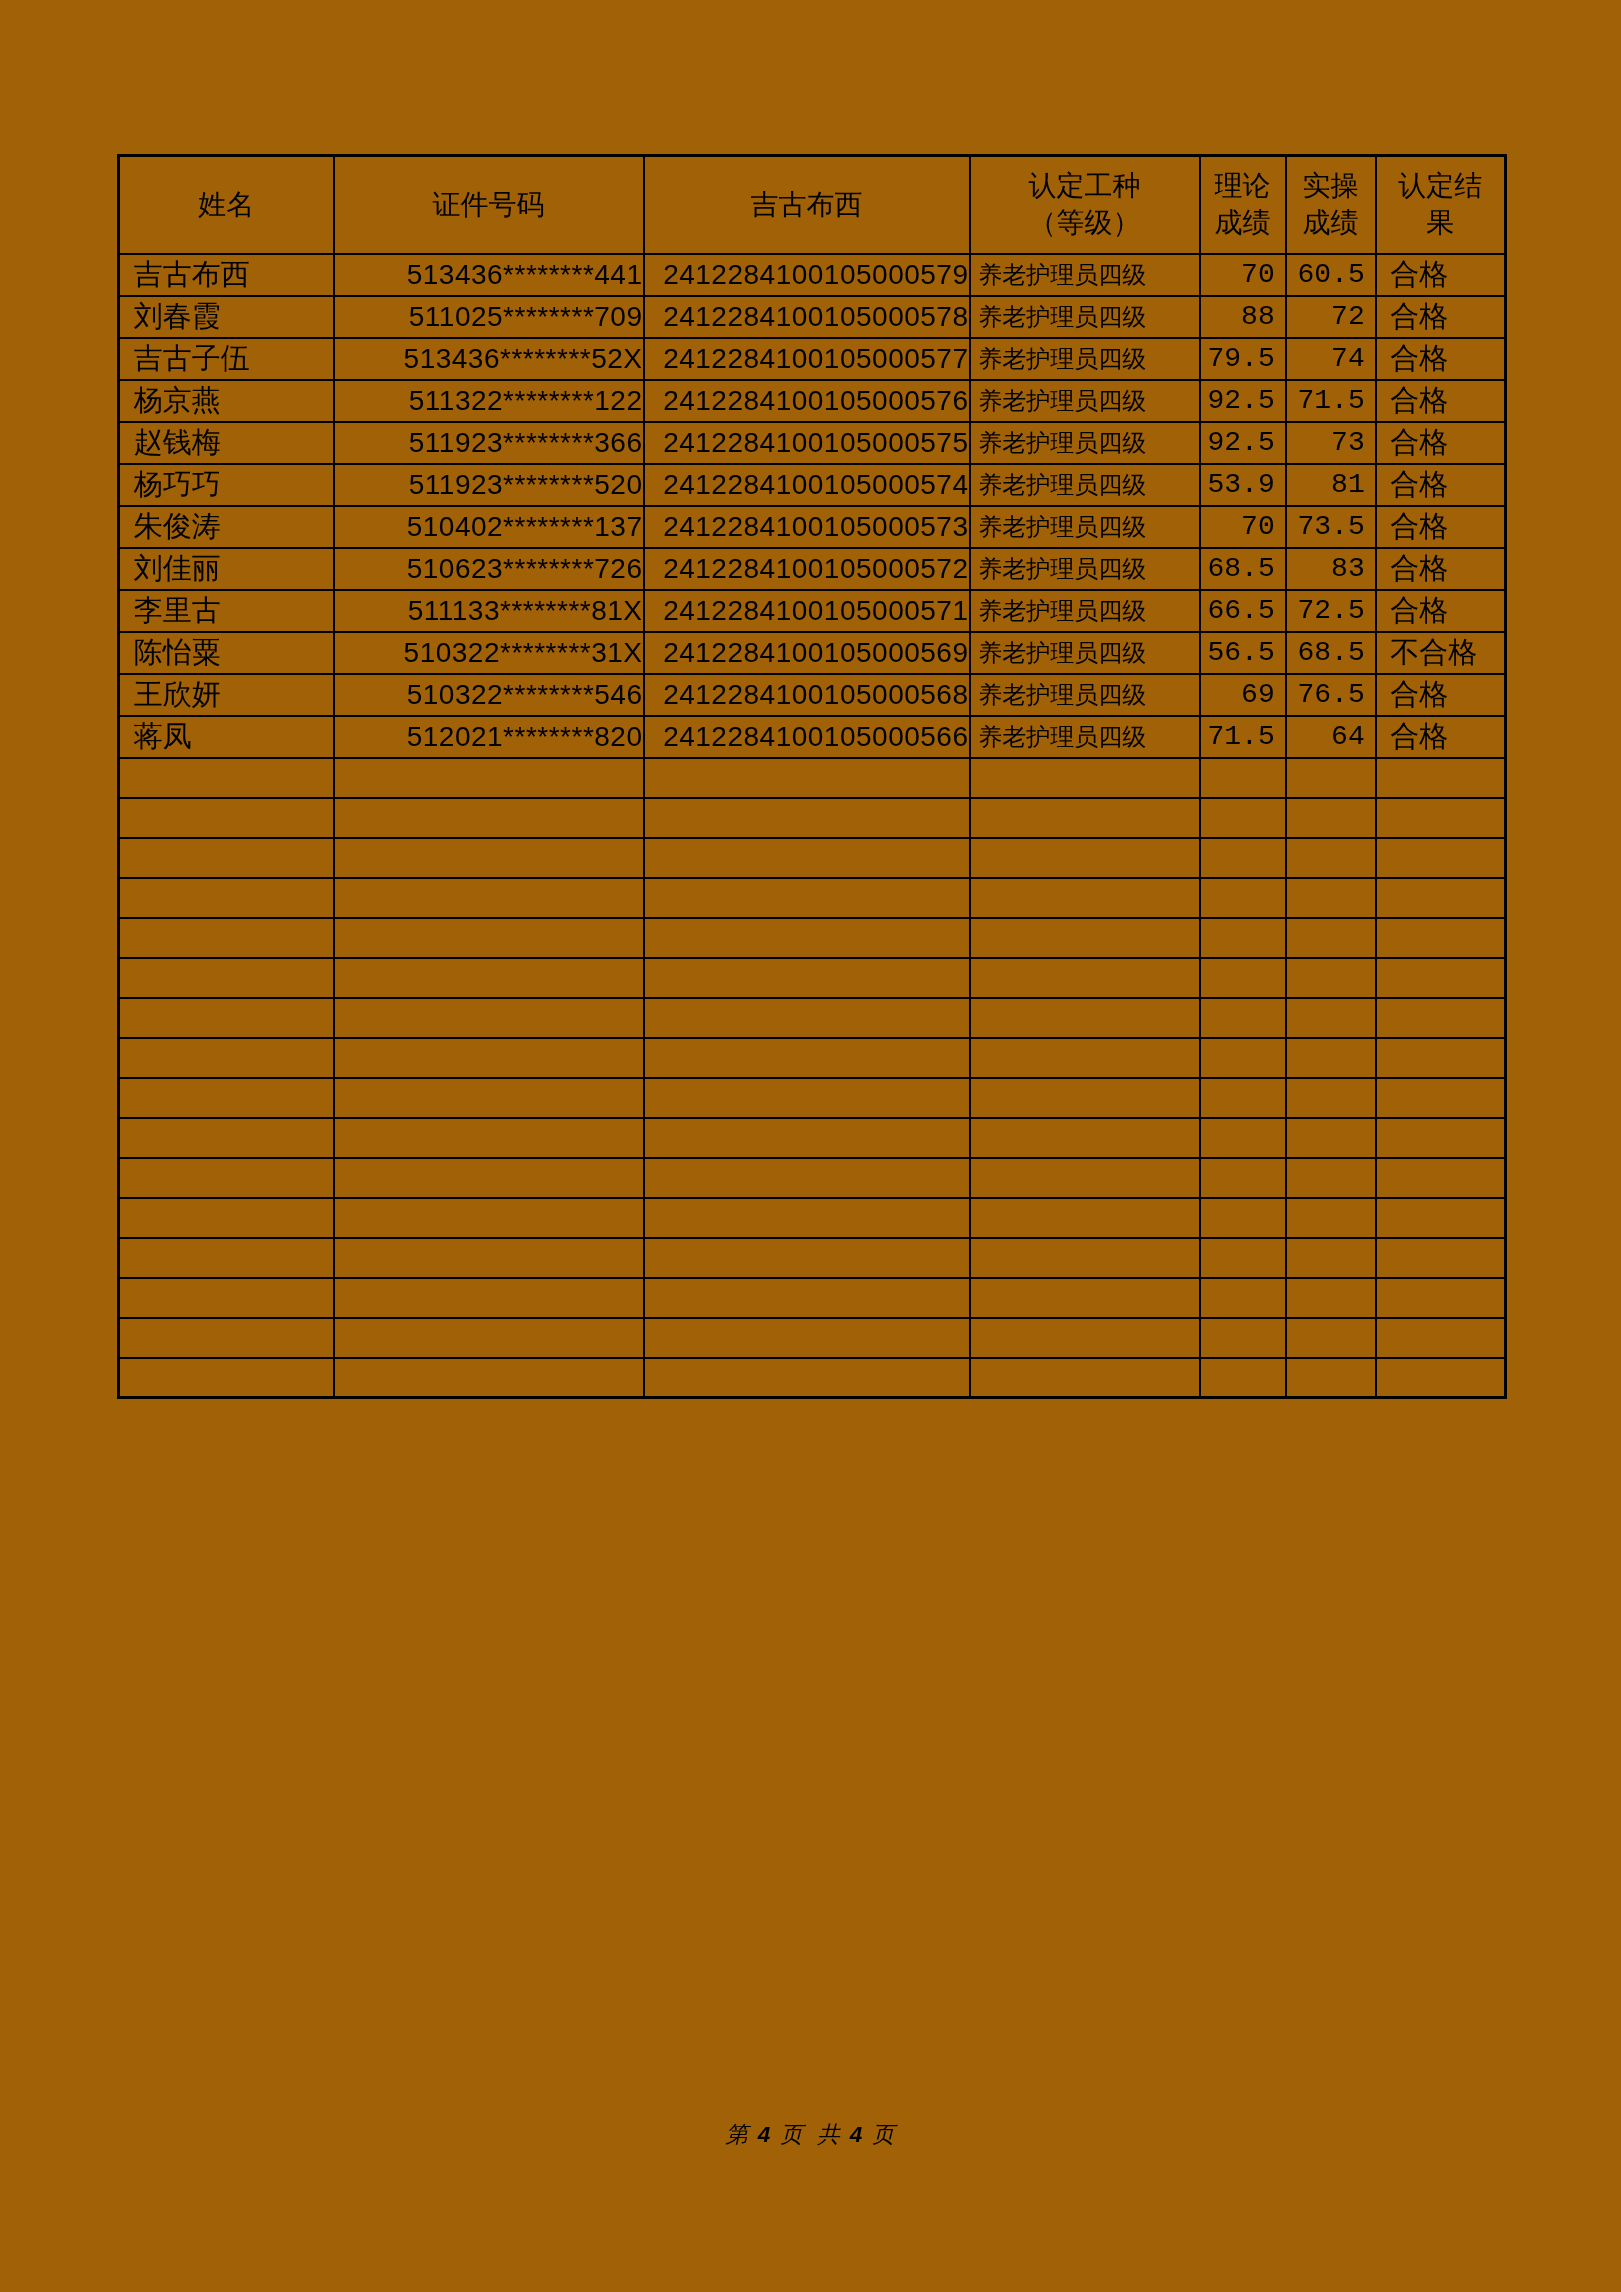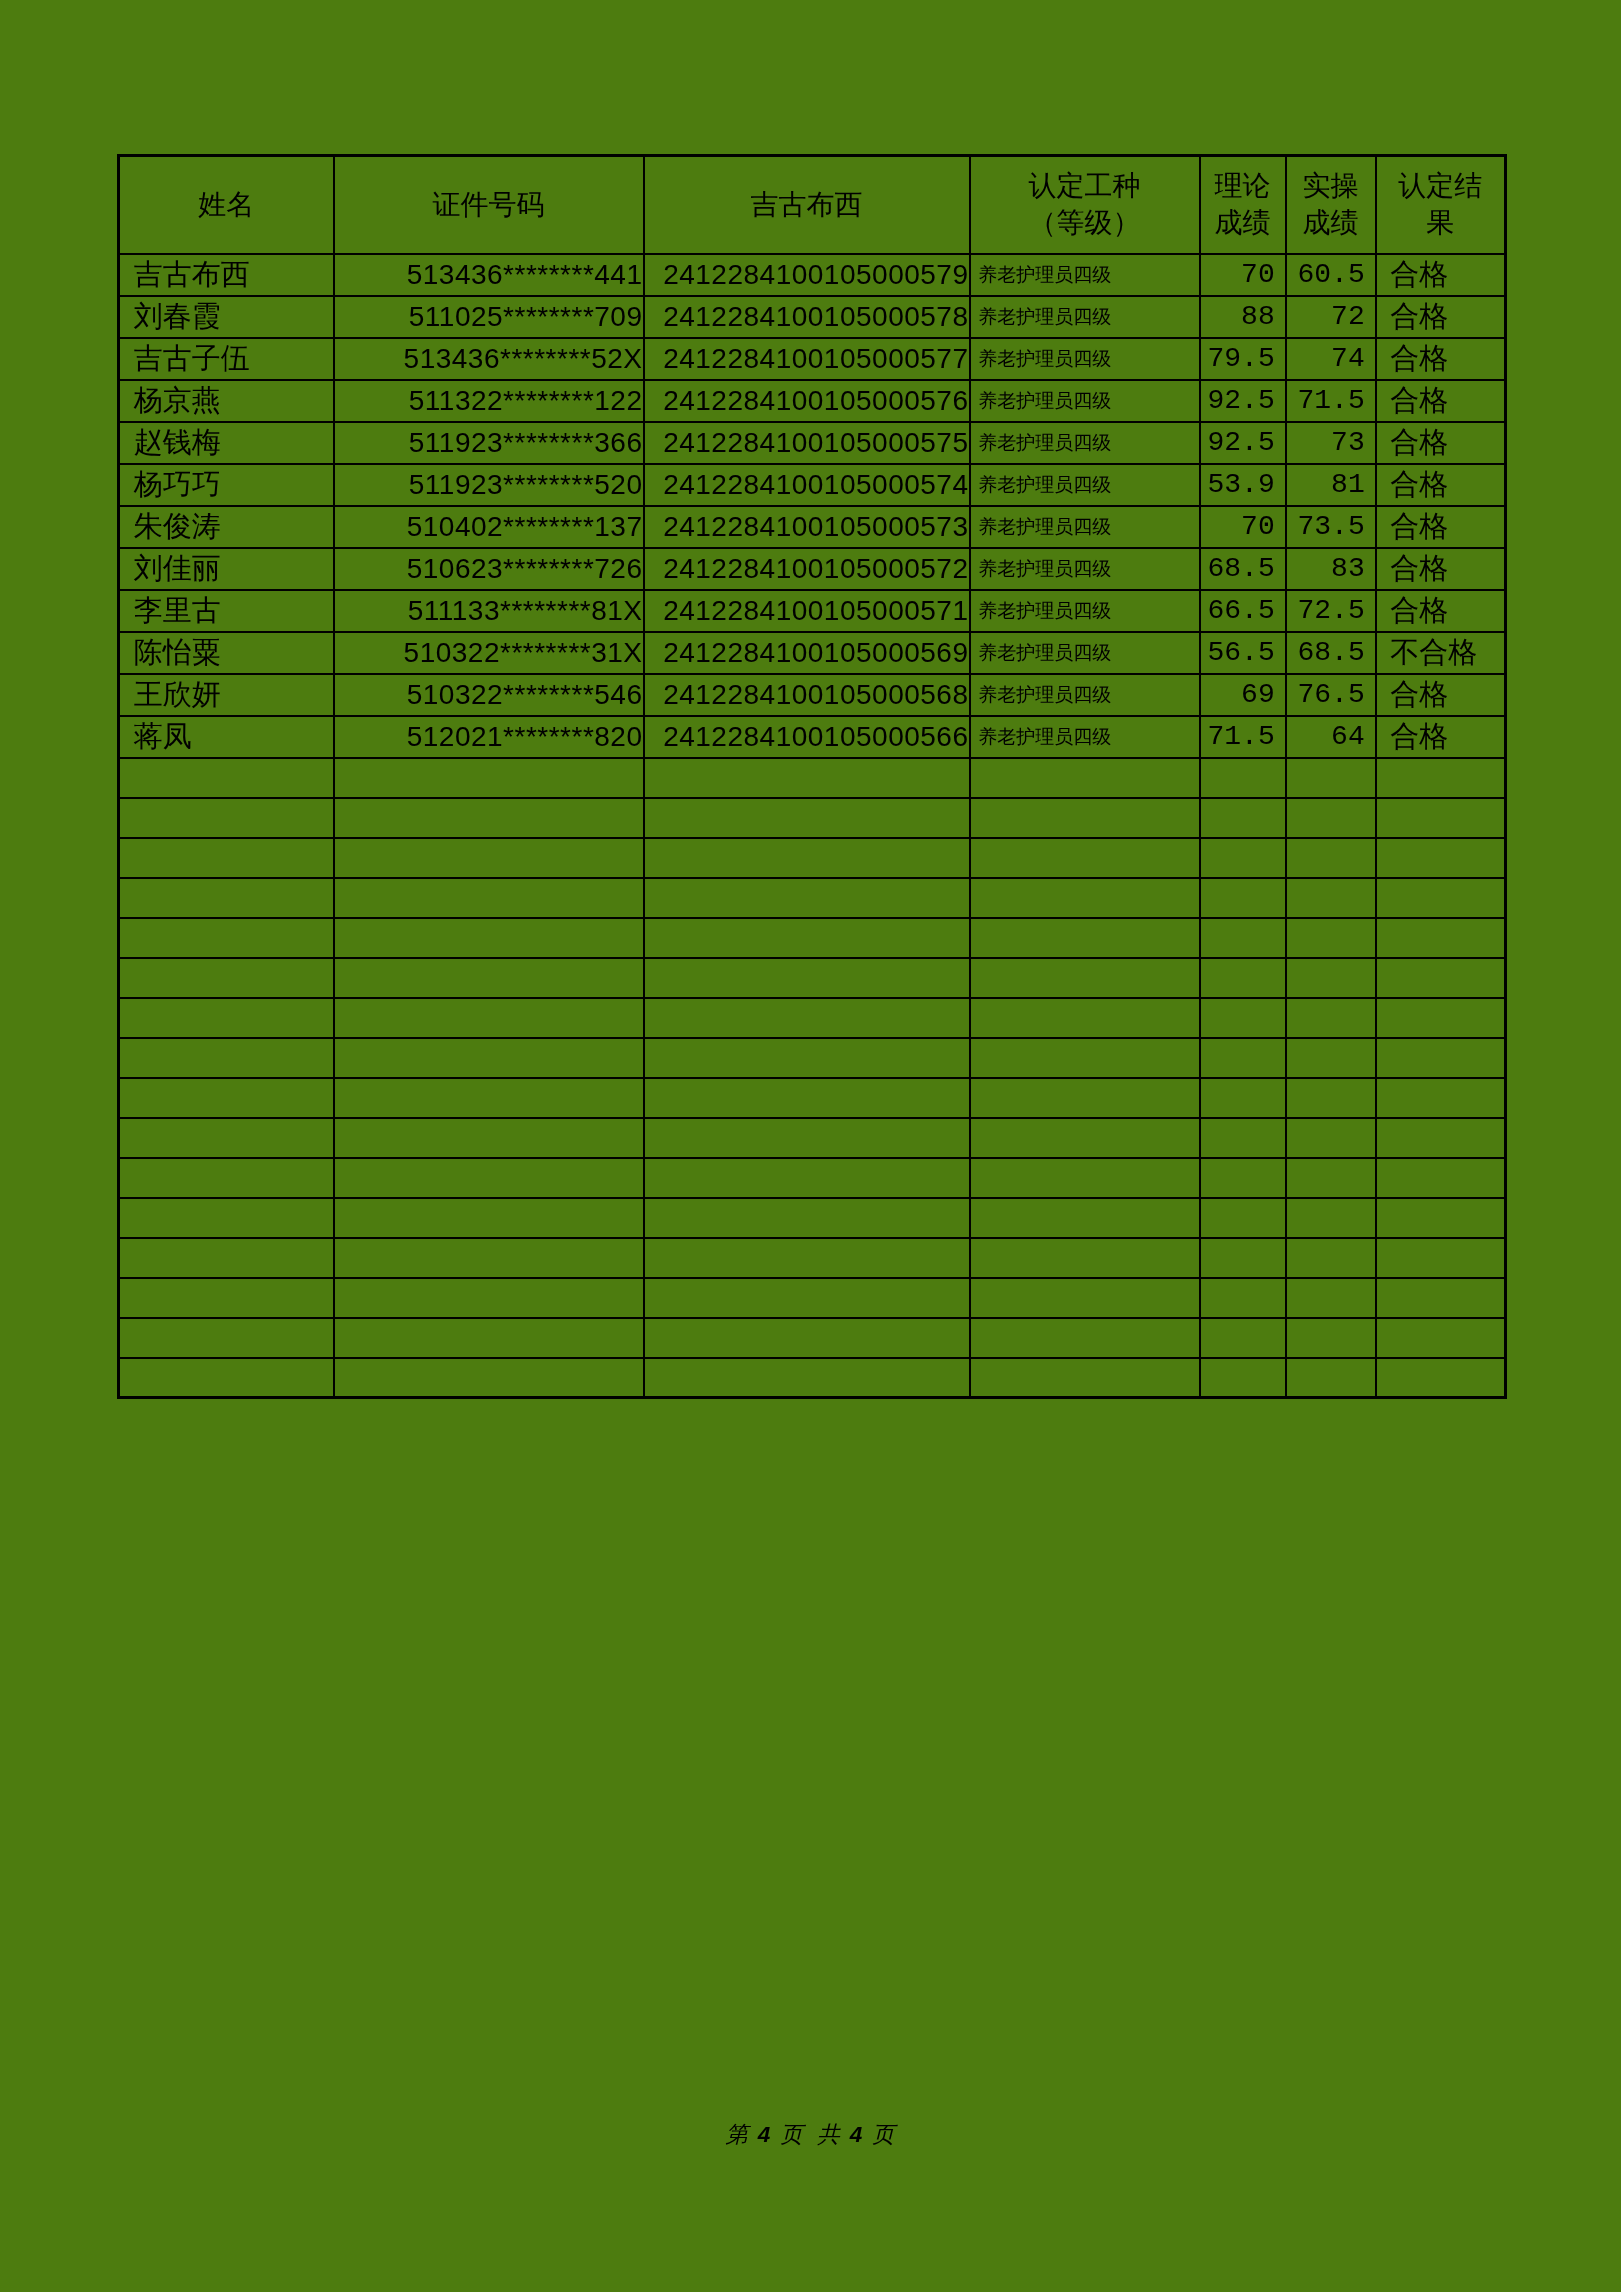--- a/index.html
+++ b/index.html
@@ -1,21 +1,21 @@
 <!DOCTYPE html>
 <html><head>
 <meta charset="utf-8">
 <style>
   * { margin: 0; padding: 0; box-sizing: border-box; }
   html, body { background: #e8e8e8; }
   .page {
     position: relative;
     width: 1621px;
     height: 2293px;
-    background: #4d7c0f;
+    background: #a16207;
     font-family: "Liberation Serif", "DejaVu Serif", serif;
     color: #000000;
     overflow: hidden;
   }
   .results-table {
     position: absolute;
     left: 117px;
     top: 154px;
     width: 1388px;
     border-collapse: collapse;
@@ -43,21 +43,21 @@
     padding-left: 13.7px;
   }
   td.col-id_number, td.col-exam_number {
     font-family: "Liberation Sans", "DejaVu Sans", sans-serif;
     font-size: 28px;
     text-align: right;
     padding-left: 10.8px;
     letter-spacing: 0.5px;
   }
   td.col-occupation {
-    font-size: 19px;
+    font-size: 24px;
     text-align: left;
     padding-left: 7.8px;
   }
   td.col-theory, td.col-practical {
     font-family: Liberation Mono, monospace;
     font-size: 28px;
     text-align: right;
     padding-right: 9.8px;
   }
   td.col-result {

